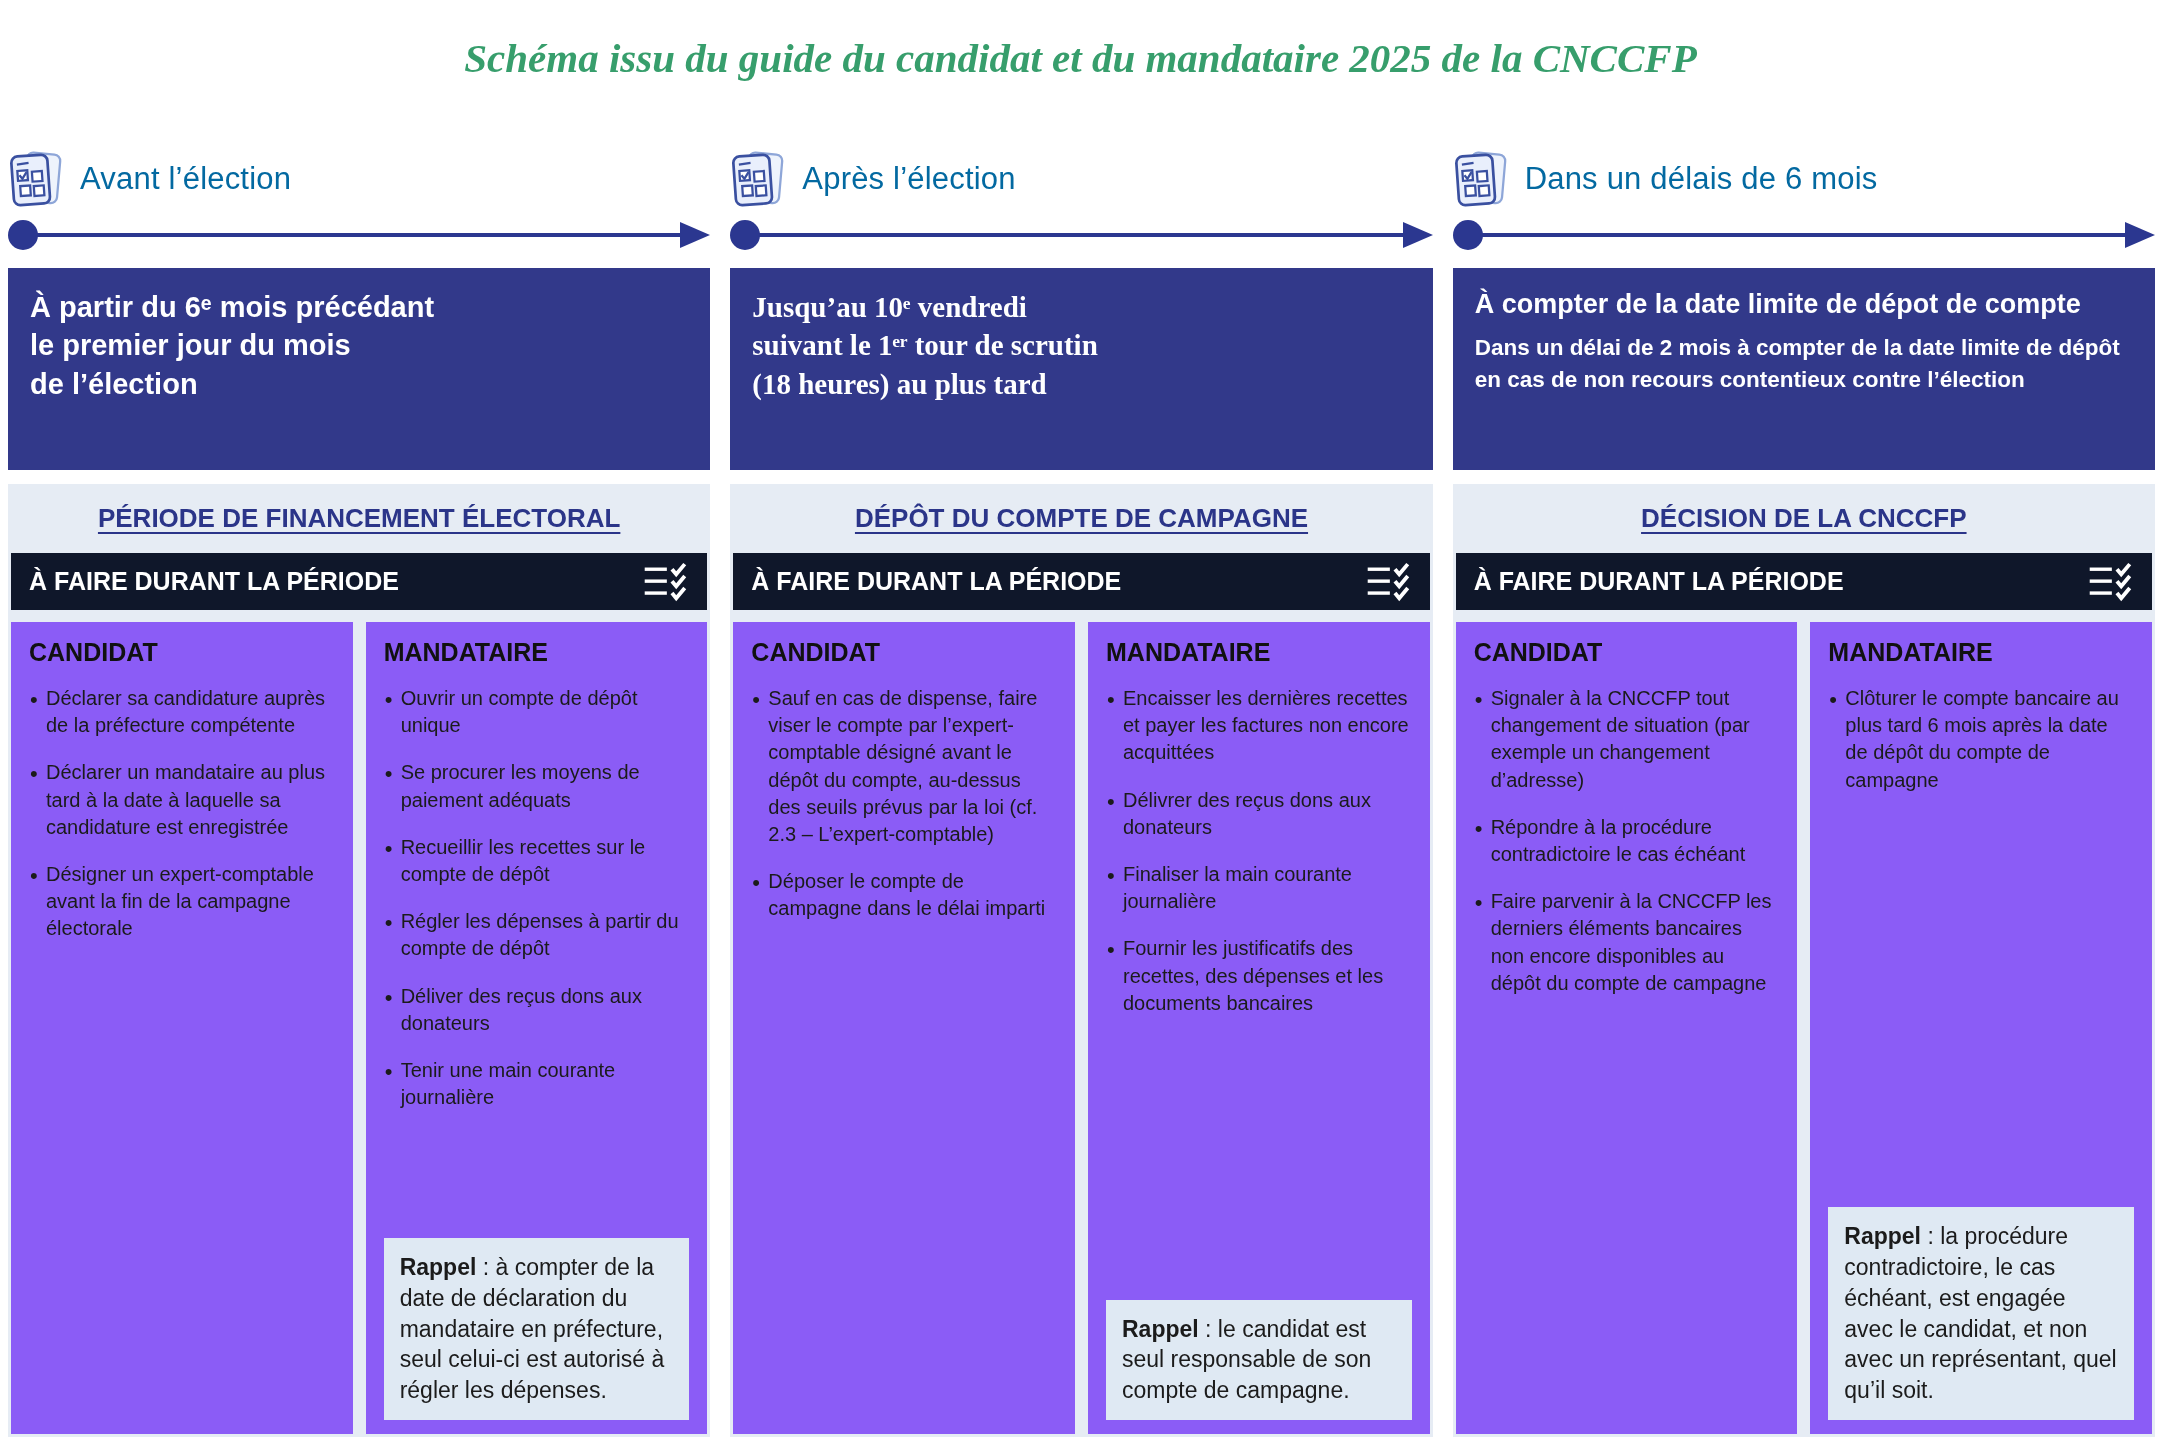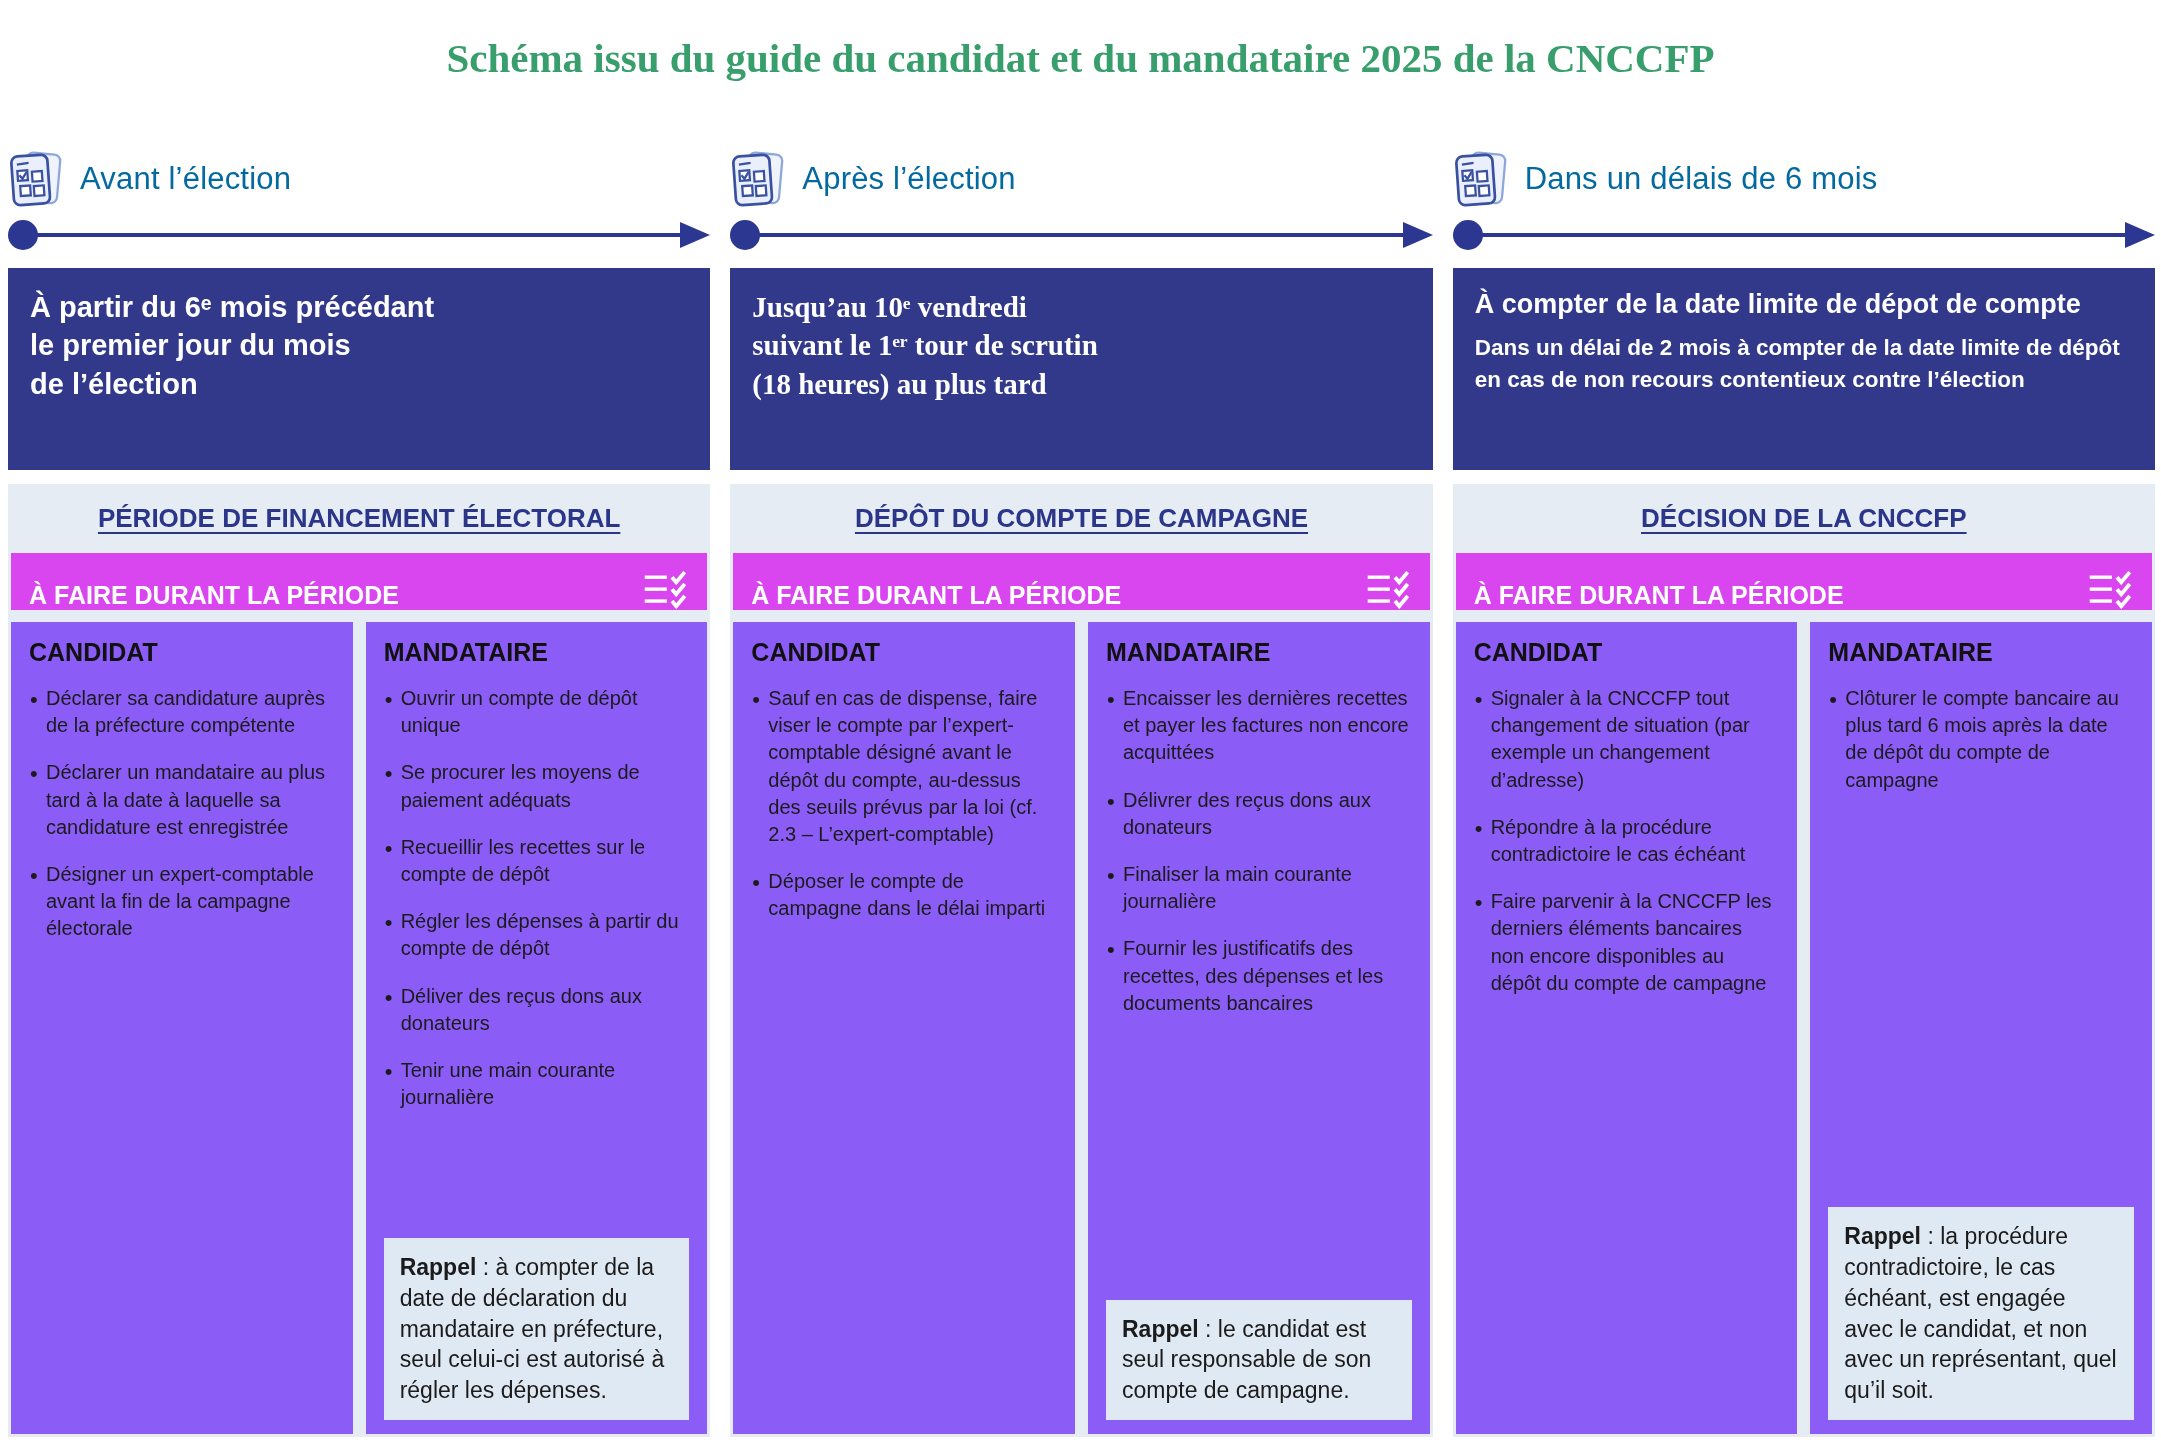--- a/index.html
+++ b/index.html
@@ -2,21 +2,21 @@
 <html lang="fr"><head>
 <meta charset="utf-8">
 <style>
   html,body{margin:0;padding:0;}
   body{
     width:2161px;height:1444px;position:relative;background:#ffffff;
     font-family:"Liberation Sans", sans-serif;color:#1b1b1b;overflow:hidden;
   }
   .page-title{
     position:absolute;top:34px;left:0;width:100%;text-align:center;
-    font-family:"Liberation Serif", serif;font-weight:700;font-size:41px;color:#379e6c;
+    font-family:"Liberation Serif", serif;font-weight:700;font-size:41px;color:#379e6c;font-style:italic;
   }
   .cols{
     position:absolute;left:8px;right:6px;top:142px;bottom:7px;
     display:flex;gap:20px;
   }
   .col{flex:1;display:flex;flex-direction:column;min-width:0;}
 
   
   .col-header{display:flex;align-items:center;gap:16px;height:74px;}
   .col-header .cal{width:56px;height:62px;flex:0 0 auto;}
@@ -43,21 +43,21 @@
   .panel{
     margin-top:14px;flex:1;background:#e6ecf4;padding:3px;box-sizing:border-box;
     display:flex;flex-direction:column;min-height:0;
   }
   .panel-title{
     text-align:center;color:#2b3589;font-weight:700;font-size:26px;
     text-decoration:underline;text-decoration-thickness:2px;text-underline-offset:5px;
     margin:16px 0 19px;
   }
   .todo-bar{
-    background:#d946ef;color:#fff;height:57px;flex:0 0 auto;display:flex;align-items:flex-end;
+    background:#0f172a;color:#fff;height:57px;flex:0 0 auto;display:flex;align-items:center;
     padding:0 18px;font-weight:700;font-size:25px;
   }
   .todo-bar .tlabel{flex:1;}
   .todo-bar .check{width:46px;height:40px;flex:0 0 auto;}
 
   .cards{display:flex;gap:13px;margin-top:12px;flex:1;min-height:0;}
   .card{flex:1;background:#8b5cf6;padding:16px 18px 14px;box-sizing:border-box;
         display:flex;flex-direction:column;min-width:0;}
   .card-title{font-weight:700;font-size:25px;color:#111;margin:0 0 18px;}
   ul.items{list-style:none;margin:0;padding:0;font-size:20px;line-height:1.36;color:#1b1b1b;}

